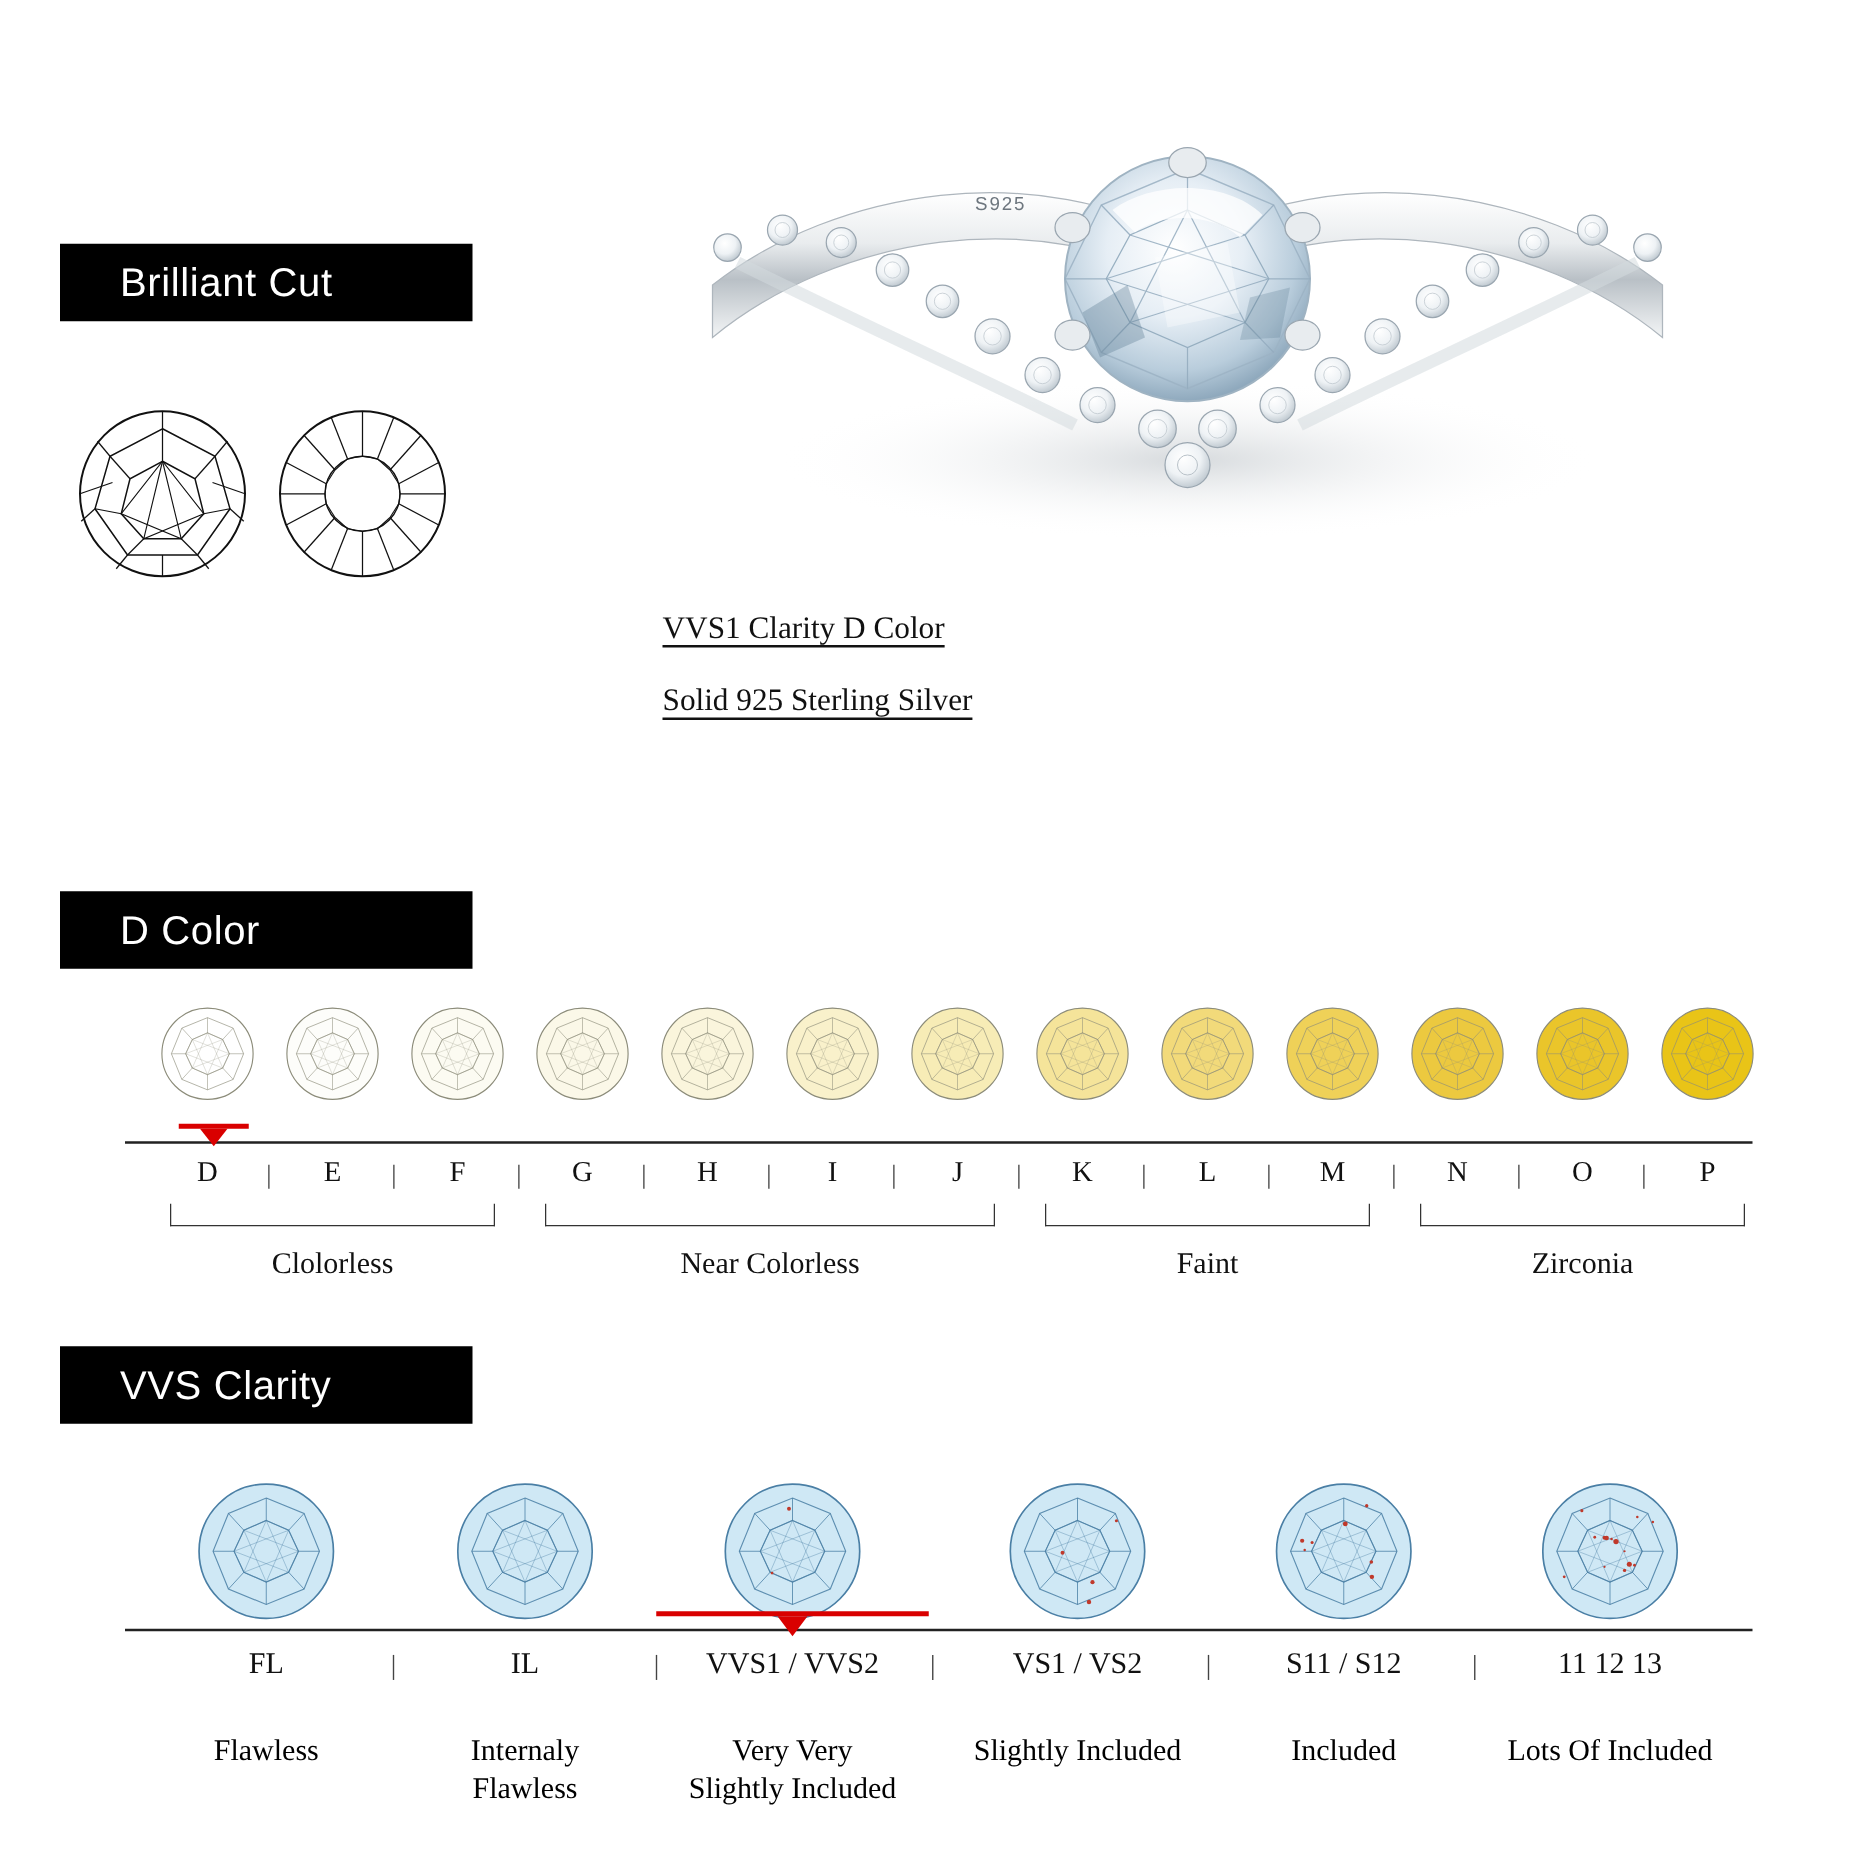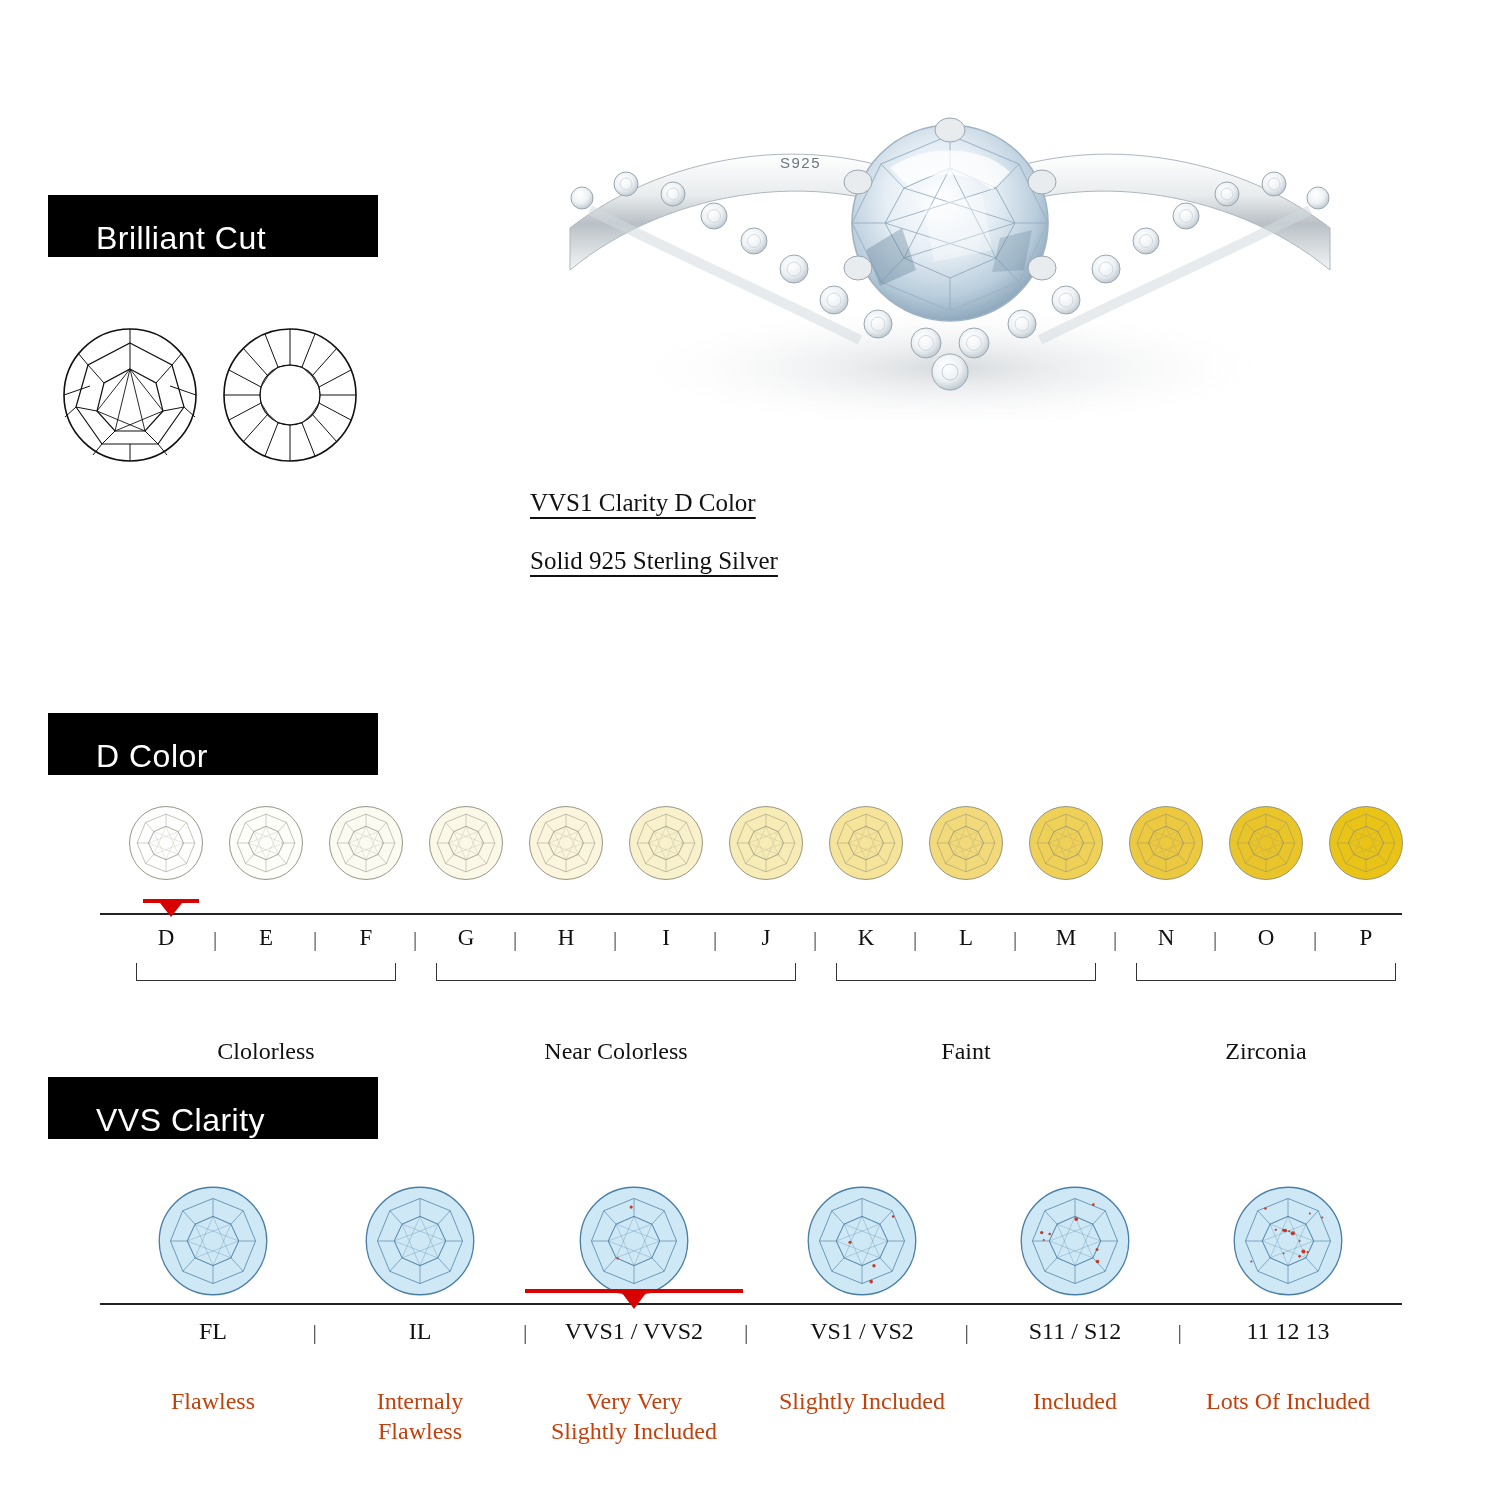--- a/index.html
+++ b/index.html
@@ -15,21 +15,21 @@
   }
 
   
   .section-tag {
     position: absolute;
     background: #000000;
     color: #ffffff;
     font-family: "Liberation Sans", sans-serif;
     font-weight: 300;
     display: flex;
-    align-items: flex-end;
+    align-items: center;
     padding-left: 48px;
     letter-spacing: 0.5px;
   }
   #tag-cut    { left: 48px; top: 195px;  width: 330px; height: 62px; font-size: 32px; }
   #tag-color  { left: 48px; top: 713px;  width: 330px; height: 62px; font-size: 32px; }
   #tag-clarity{ left: 48px; top: 1077px; width: 330px; height: 62px; font-size: 32px; }
 
   
   #cut-shapes { position: absolute; left: 60px; top: 325px; width: 300px; height: 150px; }
   #cut-shapes svg { display: block; }
@@ -104,21 +104,21 @@
   }
   #color-brackets { position: absolute; left: 100px; top: 963px; width: 1302px; height: 26px; }
   .bracket {
     position: absolute;
     top: 0;
     height: 18px;
     border-left: 1.5px solid #333;
     border-right: 1.5px solid #333;
     border-bottom: 1.5px solid #333;
   }
-  #color-groups { position: absolute; left: 100px; top: 1038px; width: 1302px; height: 34px; }
+  #color-groups { position: absolute; left: 100px; top: 998px; width: 1302px; height: 34px; }
   .group-label {
     position: absolute;
     top: 0;
     text-align: center;
     font-size: 24px;
     color: #111;
   }
 
   
   #clarity-gems { position: absolute; left: 100px; top: 1185px; width: 1330px; height: 115px; }
@@ -156,21 +156,21 @@
     font-size: 22px;
     color: #444;
   }
   #clarity-descs { position: absolute; left: 100px; top: 1386px; width: 1302px; height: 70px; }
   .clarity-desc {
     position: absolute;
     top: 0;
     text-align: center;
     font-size: 24px;
     line-height: 1.25;
-    color: #c2410c;
+    color: #000000;
   }
 </style>
 </head>
 <body>
 
 <div class="section-tag" id="tag-cut">
   <span>Brilliant Cut</span>
 </div>
 
 <div id="cut-shapes">

